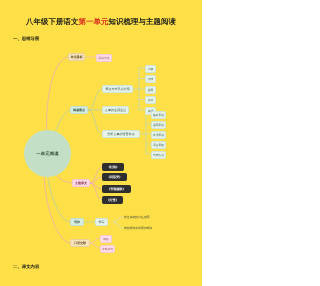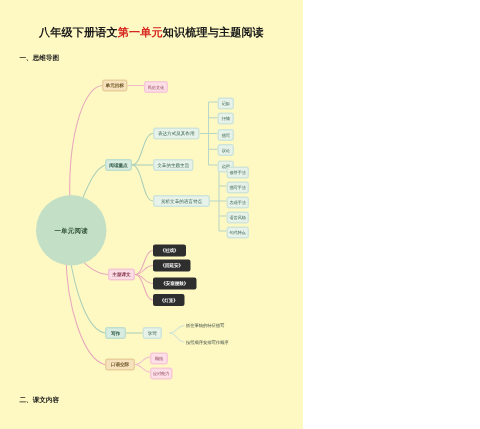--- a/index.html
+++ b/index.html
@@ -11,21 +11,21 @@
     width: 202px;
     height: 286px;
     overflow: hidden;
     font-family: "Liberation Sans", "DejaVu Sans", sans-serif;
     color: #222;
   }
   .page {
     position: relative;
     width: 202px;
     height: 286px;
-    background: #fef9c3;
+    background: #fde047;
   }
 
   
   .doc-title {
     position: absolute;
     top: 17px;
     left: 0;
     width: 202px;
     text-align: center;
     font-size: 7.4px;

